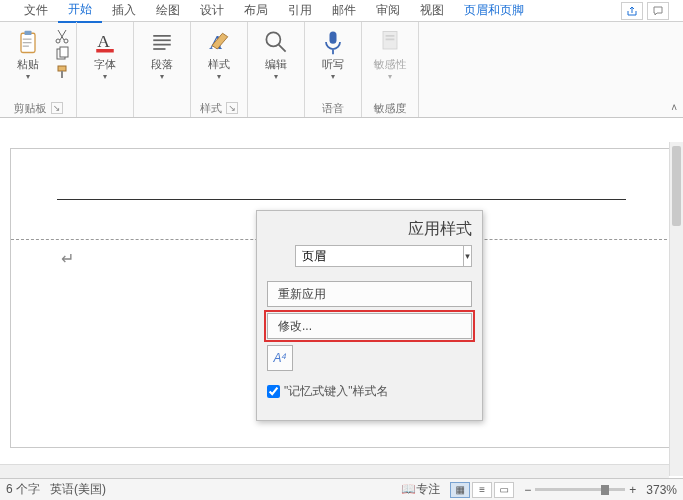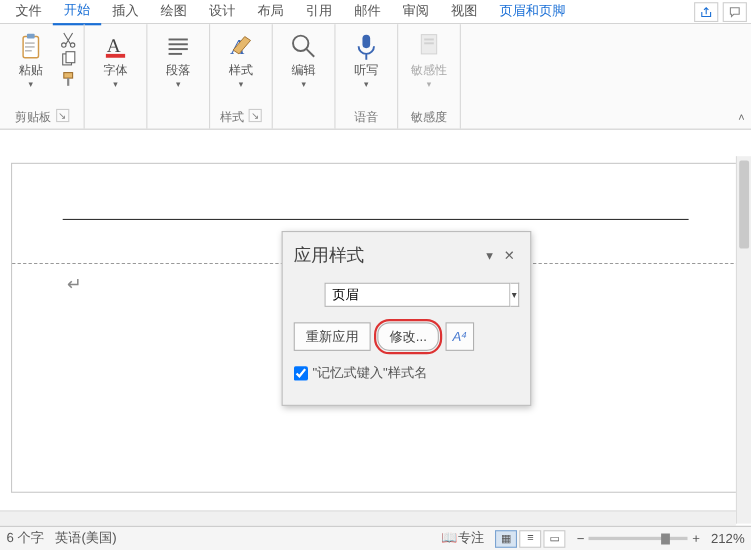--- a/index.html
+++ b/index.html
@@ -9,21 +9,21 @@
     font-size: 12px;
     background: #fff;
     color: #444;
     overflow: hidden;
     position: relative;
   }
   
   .tabs {
     display: flex; align-items: center;
     height: 22px;
-    padding: 0 4px;
+    padding: 0 14px;
     border-bottom: 1px solid #d0d0d0;
     background: #fff;
   }
   .tab { padding: 3px 10px 3px; font-size: 12px; cursor: default; color: #555; }
   .tab.active { color: #1a6fd6; border-bottom: 2px solid #1a6fd6; }
   .tab.contextual { color: #1a6fd6; text-align: right; }
   .tab-spacer { flex: 1; }
   .titlebar-btn {
     width: 22px; height: 18px; border: 1px solid #cfcfcf; margin-left: 4px;
     display: flex; align-items: center; justify-content: center; font-size: 11px; color: #1a6fd6;
@@ -34,21 +34,21 @@
     height: 96px; border-bottom: 1px solid #c7c7c7;
     background: #fafafa;
   }
   .group {
     display: flex; flex-direction: column; align-items: center;
     padding: 2px 6px 0;
     border-right: 1px solid #d8d8d8;
   }
   .group-body { flex: 1; display: flex; align-items: flex-start; gap: 4px; padding-top: 2px;}
   .group-label {
-    font-size: 11px; color: #777; display:flex; gap:4px;
+    font-size: 11px; color: #777; display:flex; align-items:center; gap:4px;
     height: 18px;
   }
   .big-btn {
     display: flex; flex-direction: column; align-items: center;
     width: 44px; padding-top: 2px; gap: 2px;
   }
   .big-btn .icon { width: 28px; height: 28px;}
   .big-btn .lbl { font-size: 11px; color: #555; line-height: 1.1;}
   .chev { font-size: 8px; color: #666; }
   .small-col { display:flex; flex-direction:column; gap:2px; align-items:center; padding-top:2px;}
@@ -69,39 +69,39 @@
   .hdr-line { position:absolute; left:46px; right:46px; top:50px; border-top:1px solid #333;}
   .hdr-dash { position:absolute; left:0; right:0; top:90px; border-top:1px dashed #999;}
   .para-mark { position:absolute; left:50px; top:100px; font-size:16px; color:#888;}
   
   .pane {
     position:absolute; right:200px; top:210px; width:227px;
     background:#f1f1f1; border:1px solid #bcbcbc;
     box-shadow:1px 2px 6px rgba(0,0,0,.25);
     padding: 8px 10px 20px;
   }
-  .pane-hdr { display:flex; align-items:center; height:26px;}
+  .pane-hdr { display:flex; align-items:flex-end; height:26px;flex-direction:column;}
   .pane-title { font-size:16px; color:#444; flex:1;}
   .pane-ctrl { width:18px; text-align:center; color:#666; font-size:12px;}
   .pane-label { font-size:12px; color:#555; margin-top:6px;}
-  .combo { display:flex; margin-top:12px;padding-left:28px;}
+  .combo { display:flex; margin-top:0;padding-left:28px;}
   .combo input {
     flex:1; height:22px; border:1px solid #b5b5b5; padding:0 6px; font-size:12px;
     background:#fff;
   }
   .combo .drop {
     width:20px; height:22px; border:1px solid #b5b5b5; border-left:none;
     display:flex;align-items:center;justify-content:center; background:#fff; font-size:9px;
   }
-  .btn-row { display:flex; gap:6px; margin-top:14px;}
+  .btn-row { display:flex; gap:6px; margin-top:14px;flex-direction:column;}
   .btn {
     height:26px; border:1px solid #b0b0b0; background:#fcfcfc;
     padding:0 10px; font-size:12px; display:flex;align-items:center;
   }
-  .btn.hl { outline: 2px solid #d33; outline-offset: 1px; border-radius: 11px; }
+  .btn.hl { outline: 2px solid #d33; outline-offset: 1px; }
   .btnicon { width:26px; justify-content:center; padding:0; color:#4a7bd0; font-style:italic;}
   .chk-row { margin-top:12px; display:flex; align-items:center; gap:4px; font-size:12px; color:#555;}
   .chk-row input { width:13px; height:13px;}
   
   .statusbar {
     position:absolute; left:0; right:0; bottom:0; height:22px;
     border-top:1px solid #c9c9c9; background:#f5f5f5;
     display:flex; align-items:center; padding:0 6px; font-size:12px; color:#555; gap:10px;
   }
   .statusbar .sp { flex:1; }
@@ -346,14 +346,14 @@
     <div class="view-btn">≡</div>
     <div class="view-btn">▭</div>
   </div>
   <div class="zoom-slider">
     <span>−</span>
     <div class="zoom-track">
         <div class="zoom-thumb"></div>
       </div>
     <span>+</span>
   </div>
-  <span>212%</span>
+  <span>373%</span>
 </div>
 
 </body></html>

